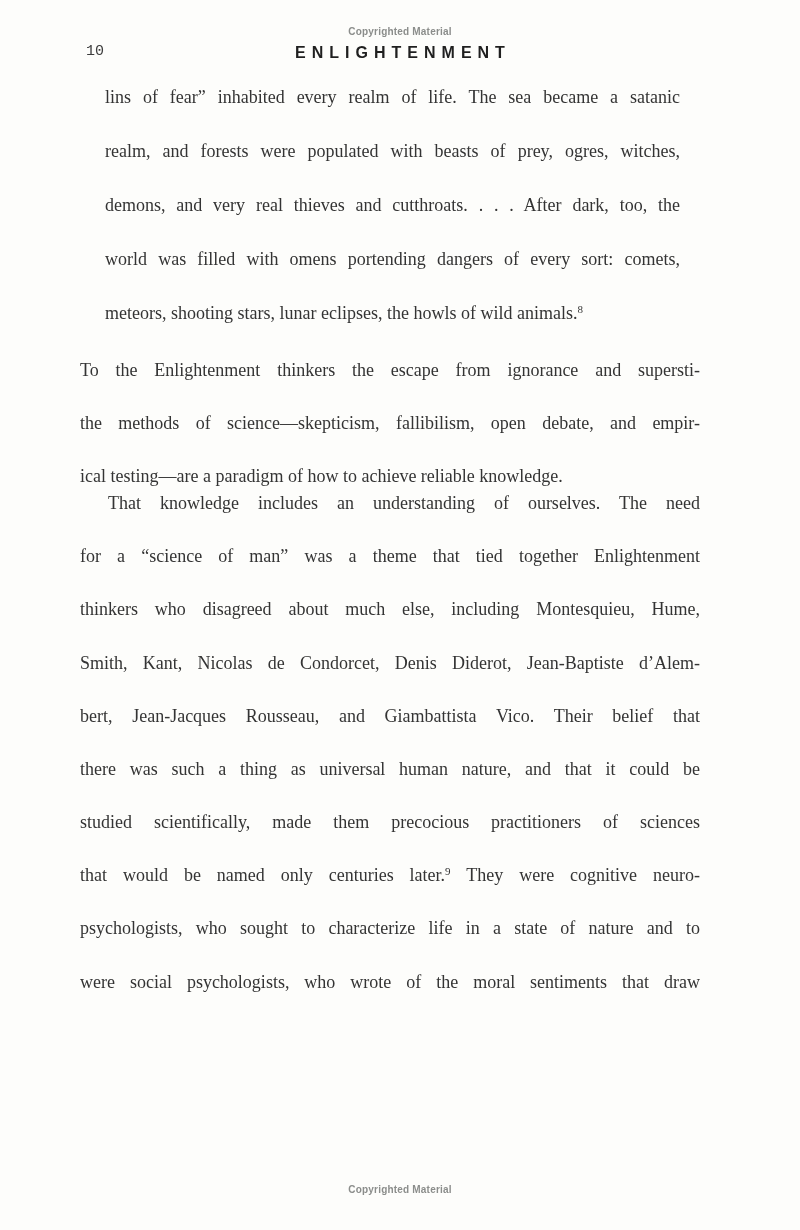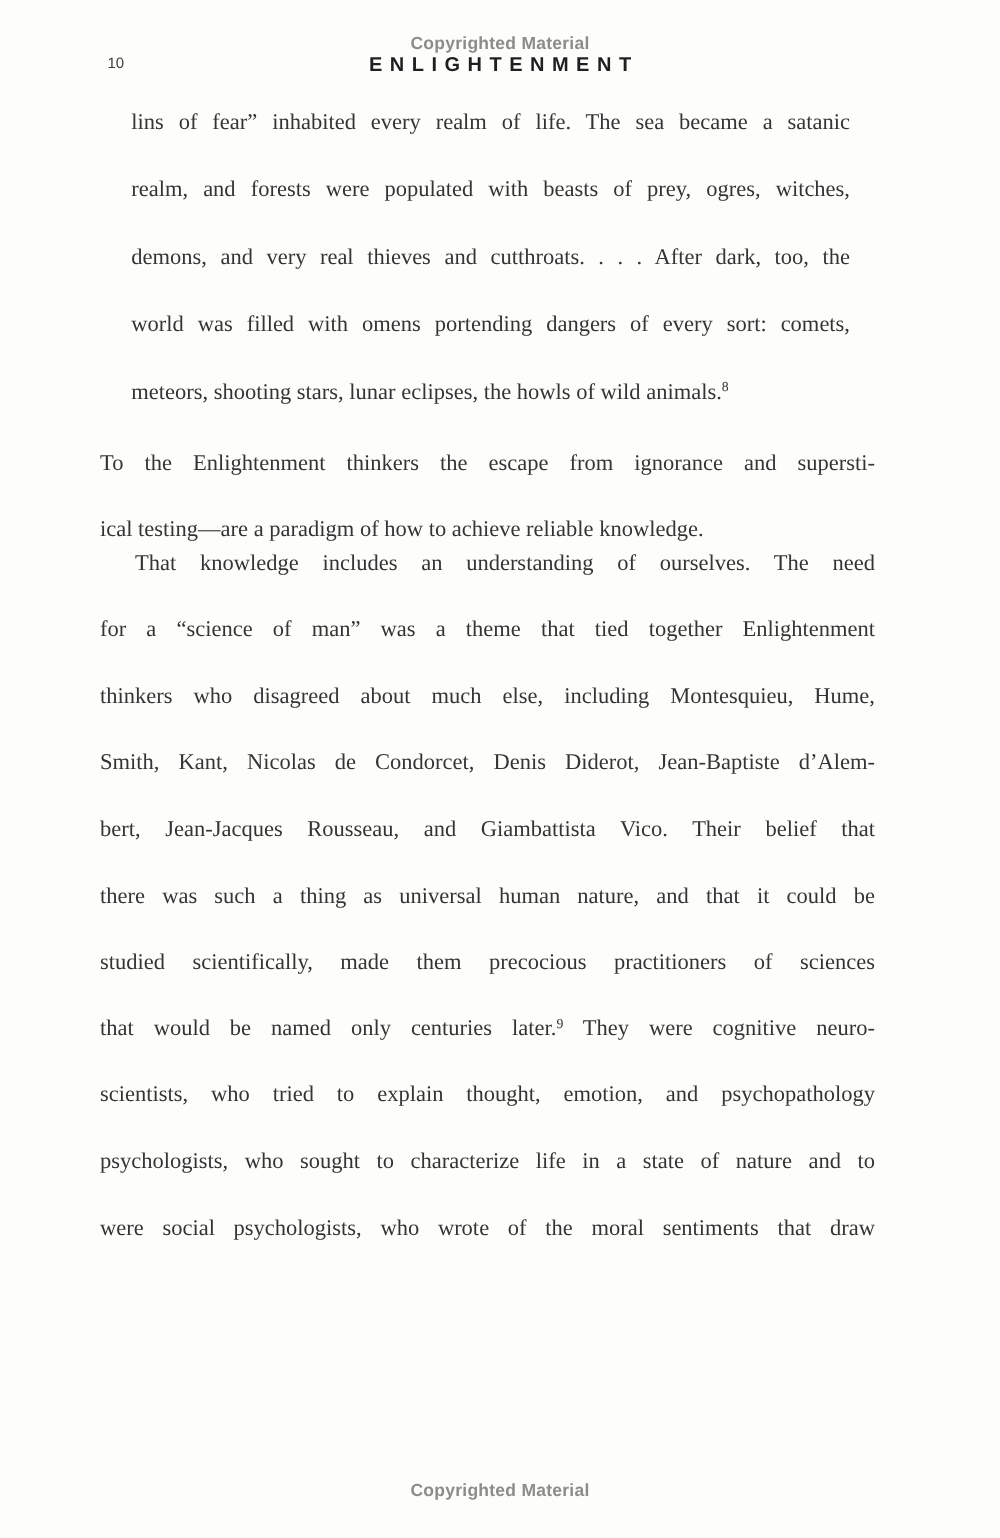--- a/index.html
+++ b/index.html
@@ -17,32 +17,32 @@
     background: var(--bg);
     overflow: hidden;
     font-family: "Liberation Serif", serif;
     color: var(--text);
   }
   .notice {
     position: absolute;
     left: 0; right: 0;
     text-align: center;
     font-family: "Liberation Sans", sans-serif;
-    font-size: 14px;
+    font-size: 10px;
     font-weight: bold;
     letter-spacing: 0.2px;
     color: var(--notice);
   }
   .notice-top { top: 26px; }
   .notice-bottom { top: 1184px; }
   .page-number {
     position: absolute;
     left: 86px; top: 43px;
-    font-family: Liberation Sans, sans-serif;
-    font-size: 12px;
+    font-family: Liberation Mono, monospace;
+    font-size: 15px;
     color: #3c3c3c;
     text-align: right;
   }
   .running-head {
     position: absolute;
     left: 0; right: 0; top: 44px;
     text-align: center;
     font-family: "Liberation Sans", sans-serif;
     font-size: 16px;
     font-weight: bold;
@@ -81,32 +81,32 @@
     <blockquote class="block-quote" id="quote">
         <div class="line jline">lins of fear” inhabited every realm of life. The sea became a satanic</div>
         <div class="line jline">realm, and forests were populated with beasts of prey, ogres, witches,</div>
         <div class="line jline">demons, and very real thieves and cutthroats. . . . After dark, too, the</div>
         <div class="line jline">world was filled with omens portending dangers of every sort: comets,</div>
         <div class="line">meteors, shooting stars, lunar eclipses, the howls of wild animals.<sup>8</sup></div>
       </blockquote>
     <div id="paragraphs">
         <div class="para">
           <div class="line jline">To the Enlightenment thinkers the escape from ignorance and supersti-</div>
+          <div class="line jline">the methods of science—skepticism, fallibilism, open debate, and empir-</div>
           <div class="line">ical testing—are a paradigm of how to achieve reliable knowledge.</div>
         </div>
         <div class="para">
           <div class="line jline indent">That knowledge includes an understanding of ourselves. The need</div>
           <div class="line jline">for a “science of man” was a theme that tied together Enlightenment</div>
           <div class="line jline">thinkers who disagreed about much else, including Montesquieu, Hume,</div>
           <div class="line jline">Smith, Kant, Nicolas de Condorcet, Denis Diderot, Jean-Baptiste d’Alem-</div>
           <div class="line jline">bert, Jean-Jacques Rousseau, and Giambattista Vico. Their belief that</div>
           <div class="line jline">there was such a thing as universal human nature, and that it could be</div>
           <div class="line jline">studied scientifically, made them precocious practitioners of sciences</div>
           <div class="line jline">that would be named only centuries later.<sup>9</sup> They were cognitive neuro-</div>
-          <div class="line jline">scientists, who tried to explain thought, emotion, and psychopathology</div>
           <div class="line jline">psychologists, who sought to characterize life in a state of nature and to</div>
           <div class="line jline">were social psychologists, who wrote of the moral sentiments that draw</div>
         </div>
       </div>
   </div>
 
   <div class="notice notice-bottom">Copyrighted Material</div>
 </div>
 
 </body></html>

